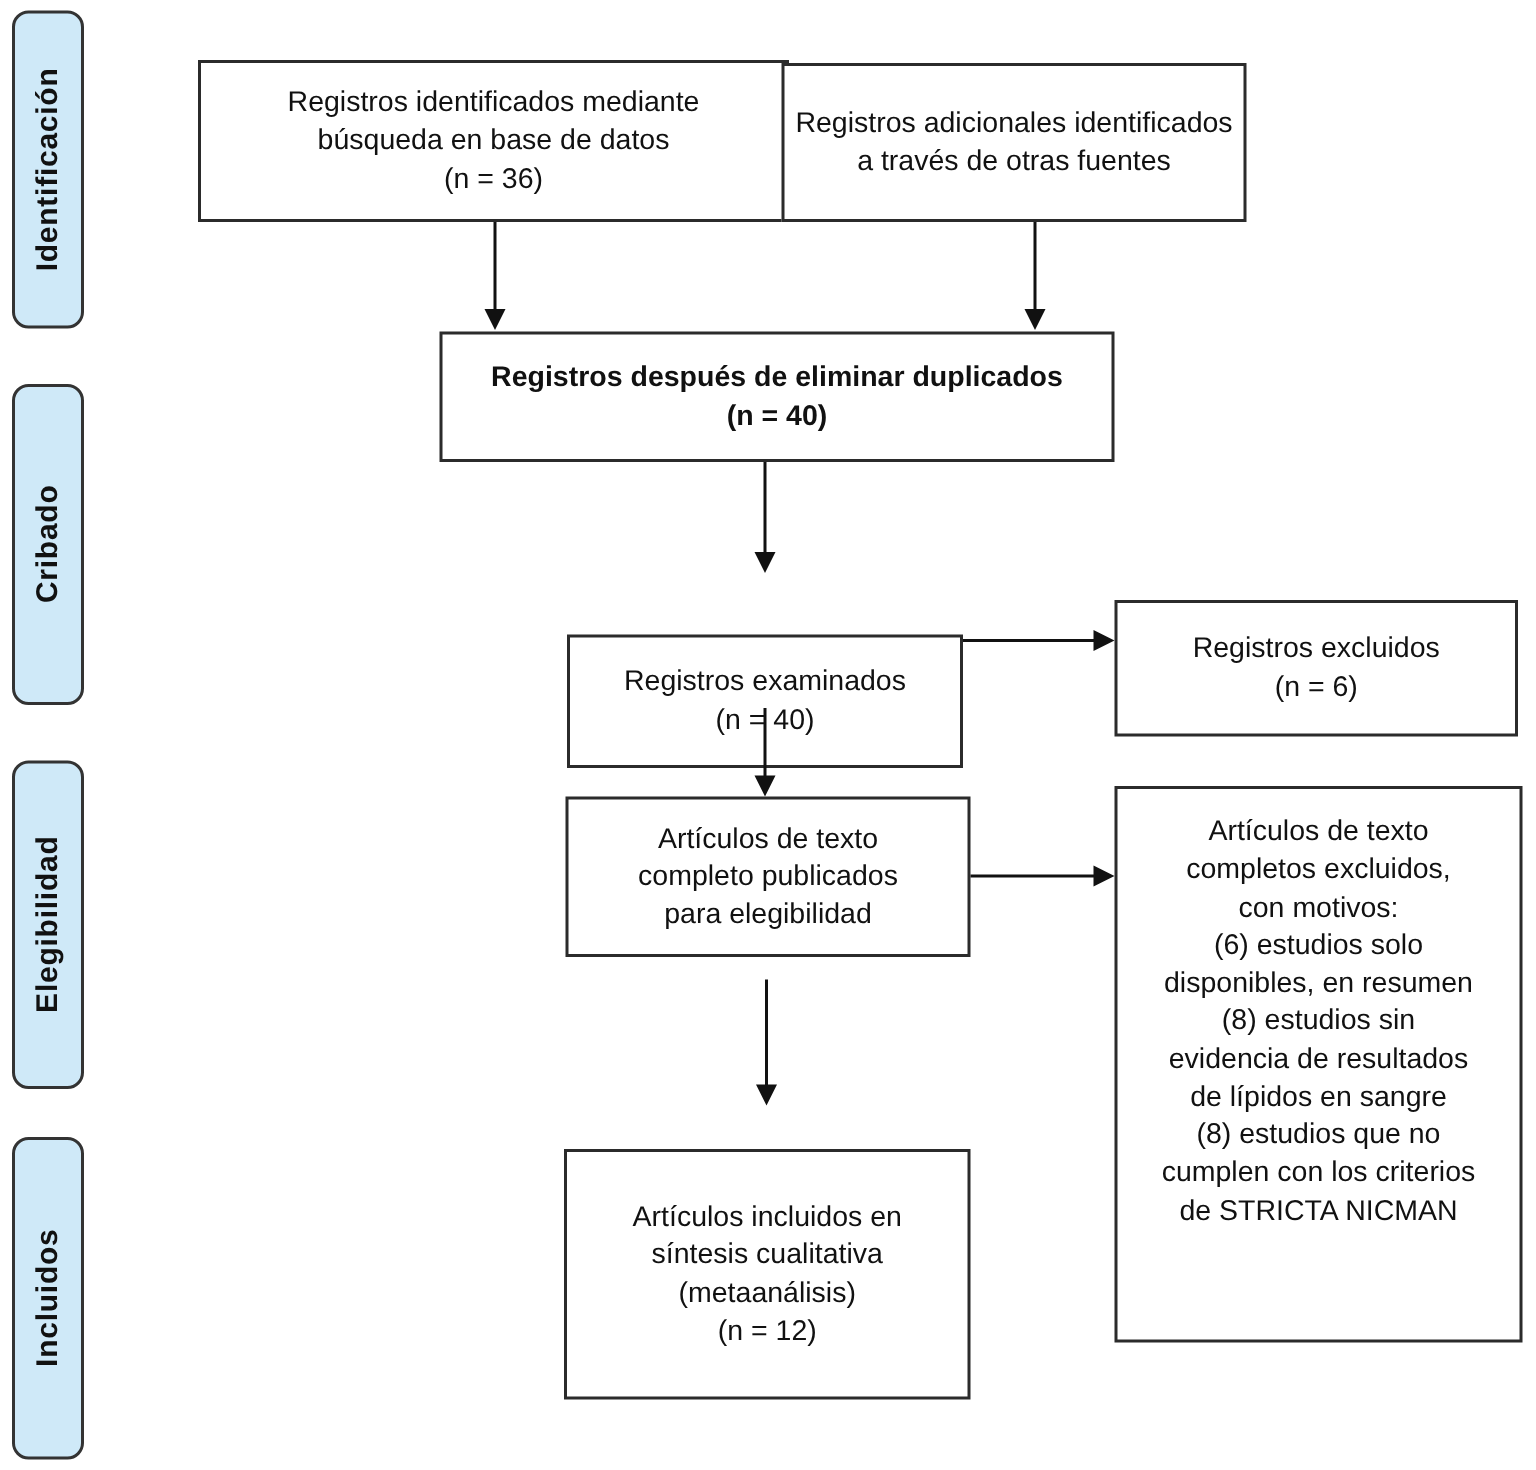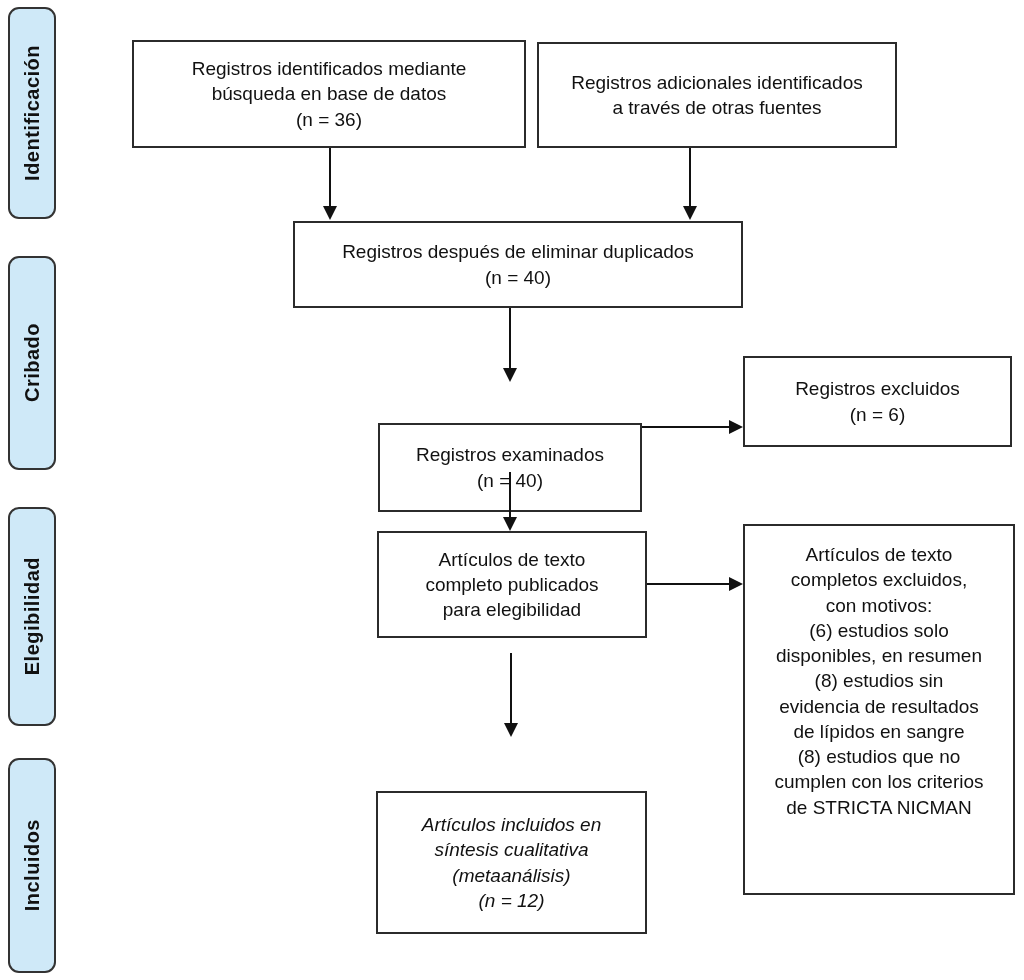--- a/index.html
+++ b/index.html
@@ -98,49 +98,49 @@
     <span>Elegibilidad</span>
   </div>
   <div class="stage" style="top:758px; height:215px;">
     <span>Incluidos</span>
   </div>
 
   <div class="fbox" style="left:132px; top:40px; width:394px; height:108px;">Registros identificados mediante
 búsqueda en base de datos
 (n = 36)</div>
 
-  <div class="fbox" style="left:537px; top:42px; width:360px; height:106px;">Registros adicionales identificados
+  <div class="fbox" style="left:521px; top:42px; width:310px; height:106px;">Registros adicionales identificados
 a través de otras fuentes</div>
 
-  <div class="fbox" style="left:293px; top:221px; width:450px; height:87px;">Registros después de eliminar duplicados
+  <div class="fbox" style="left:293px; top:221px; width:450px; height:87px;font-weight:bold;">Registros después de eliminar duplicados
 (n = 40)</div>
 
   <div class="fbox" style="left:378px; top:383px; width:264px; height:89px;margin-top:40px;">Registros examinados
 (n = 40)</div>
 
-  <div class="fbox" style="left:743px; top:356px; width:269px; height:91px;">Registros excluidos
+  <div class="fbox" style="left:743px; top:400px; width:269px; height:91px;">Registros excluidos
 (n = 6)</div>
 
   <div class="fbox" style="left:377px; top:531px; width:270px; height:107px;">Artículos de texto
 completo publicados
 para elegibilidad</div>
 
   <div class="fbox top-align" style="left:743px; top:524px; width:272px; height:371px;">Artículos de texto
 completos excluidos,
 con motivos:
 (6) estudios solo
 disponibles, en resumen
 (8) estudios sin
 evidencia de resultados
 de lípidos en sangre
 (8) estudios que no
 cumplen con los criterios
 de STRICTA NICMAN</div>
 
-  <div class="fbox" style="left:376px; top:791px; width:271px; height:143px;font-style:italic;">Artículos incluidos en
+  <div class="fbox" style="left:376px; top:766px; width:271px; height:167px;">Artículos incluidos en
 síntesis cualitativa
 (metaanálisis)
 (n = 12)</div>
 
   <div class="vline" style="left:329px; top:148px; height:59px;"></div>
   <div class="head-down" style="left:323px; top:206px;"></div>
 
   <div class="vline" style="left:689px; top:148px; height:59px;"></div>
   <div class="head-down" style="left:683px; top:206px;"></div>
 

